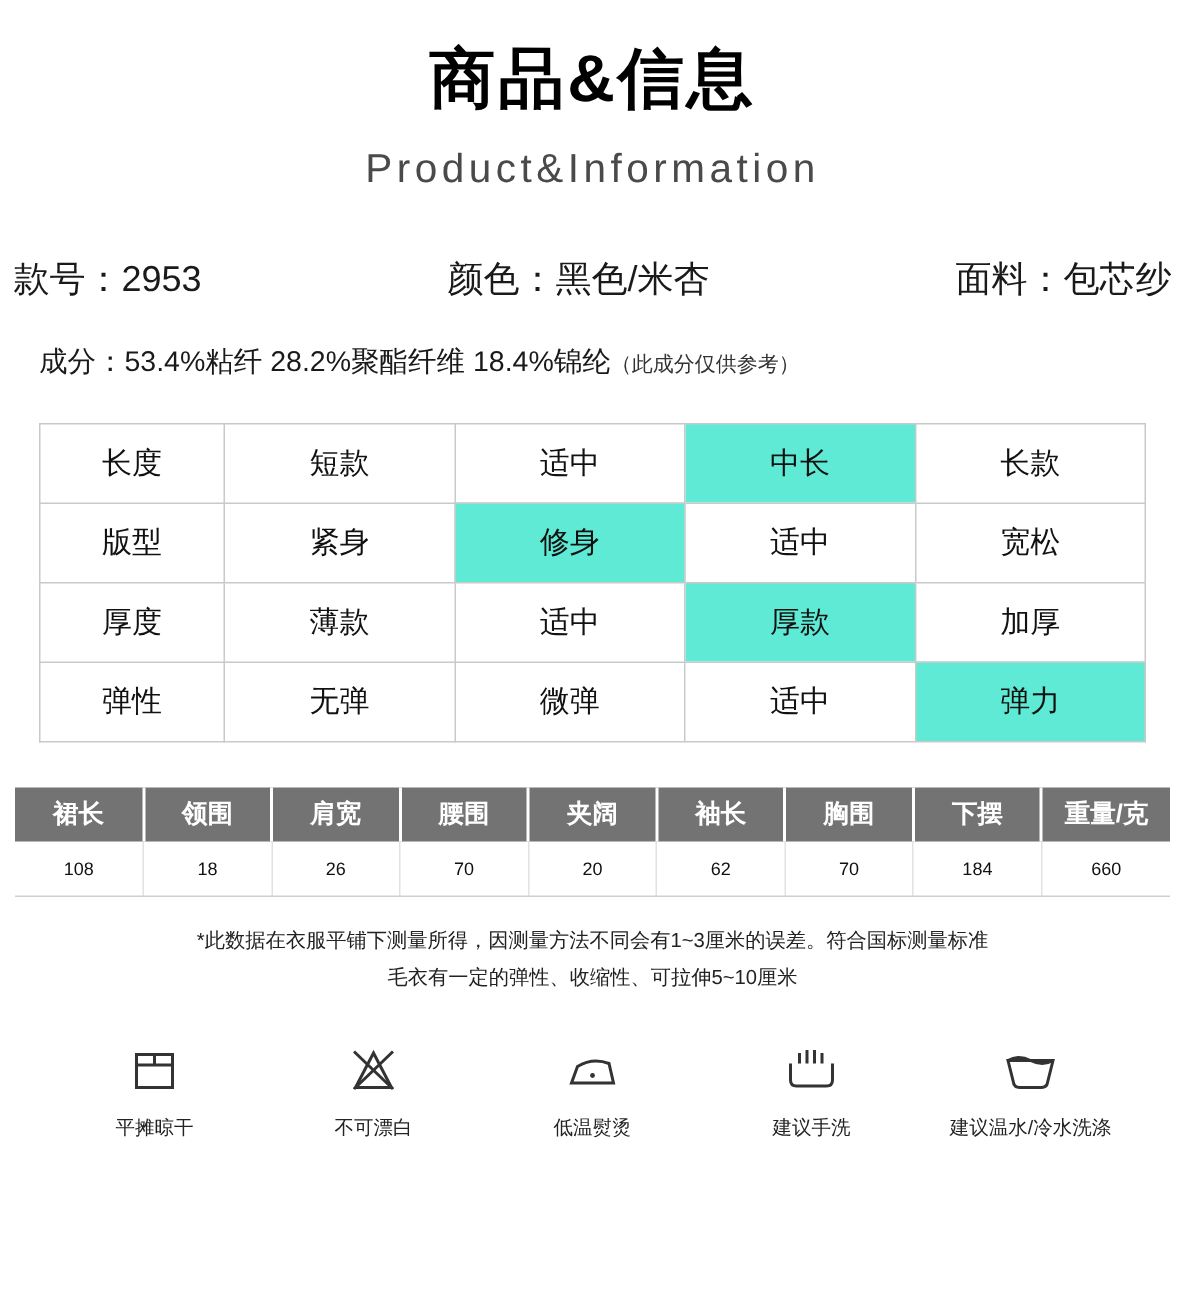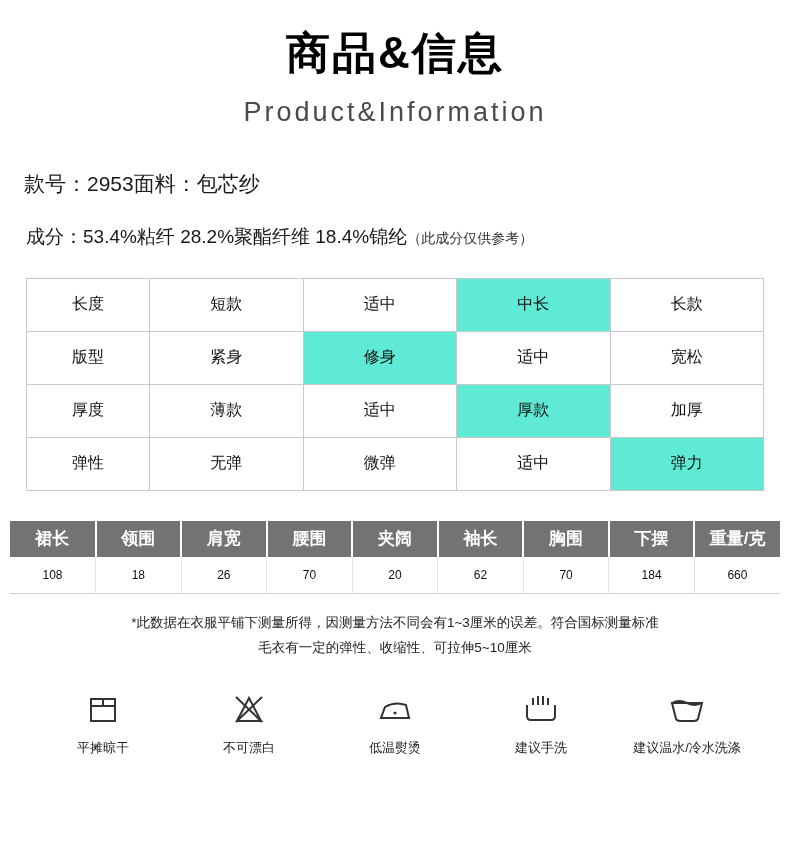--- a/index.html
+++ b/index.html
@@ -38,23 +38,23 @@
     letter-spacing: 3px;
     color: #4a4a4a;
     margin-top: 18px;
     font-weight: normal;
   }
 
   
   .spec-row {
     display: flex;
     align-items: baseline;
-    font-size: 21px;
+    font-size: 24px;
     margin-top: 42px;
-    padding: 0 24px;
+    padding: 0 9px;
   }
   .spec-cell {
     white-space: nowrap;
   }
   .spec-cell.first { flex: 0 0 auto; }
   .spec-cell.mid { flex: 1 1 auto; text-align: center; }
   .spec-cell.last { flex: 0 0 auto; }
 
   .compose-row {
     font-size: 19px;
@@ -71,21 +71,21 @@
   .attr-table {
     margin: 28px 26px 0 26px;
     border-collapse: collapse;
     width: calc(100% - 52px);
     table-layout: fixed;
   }
   .attr-table td {
     border: 1px solid #c9c9c9;
     height: 50px;
     text-align: center;
-    font-size: 16px;
+    font-size: 20px;
     color: #111;
   }
   .attr-table td.label {
     width: 120px;
   }
   .attr-table td.sel {
     background: #5eead4;
   }
 
   
@@ -154,20 +154,23 @@
 <div class="page">
 
   <div class="header">
     <div class="title-cn">商品&amp;信息</div>
     <div class="title-en">Product&amp;Information</div>
   </div>
 
   <div class="spec-row">
     <div class="spec-cell first">
       <span>款号：</span><span>2953</span>
+    </div>
+    <div class="spec-cell mid">
+      <span>颜色：</span><span>黑色/米杏</span>
     </div>
     <div class="spec-cell last">
       <span>面料：</span><span>包芯纱</span>
     </div>
   </div>
 
   <div class="compose-row">
     <span>成分：</span><span>53.4%粘纤 28.2%聚酯纤维  18.4%锦纶</span><span class="compose-note">（此成分仅供参考）</span>
   </div>
 

